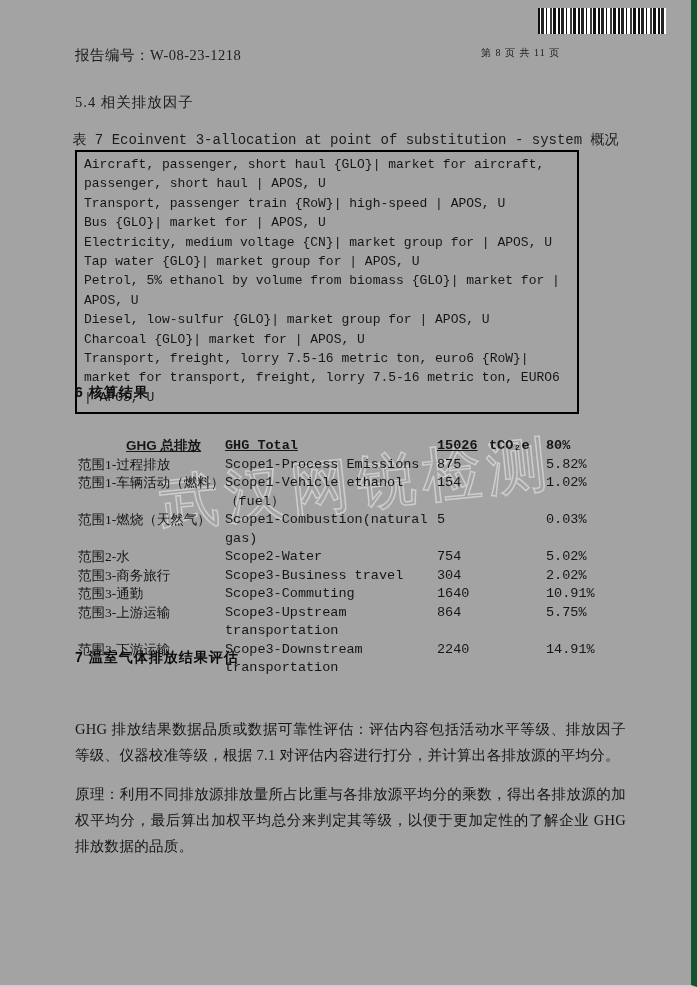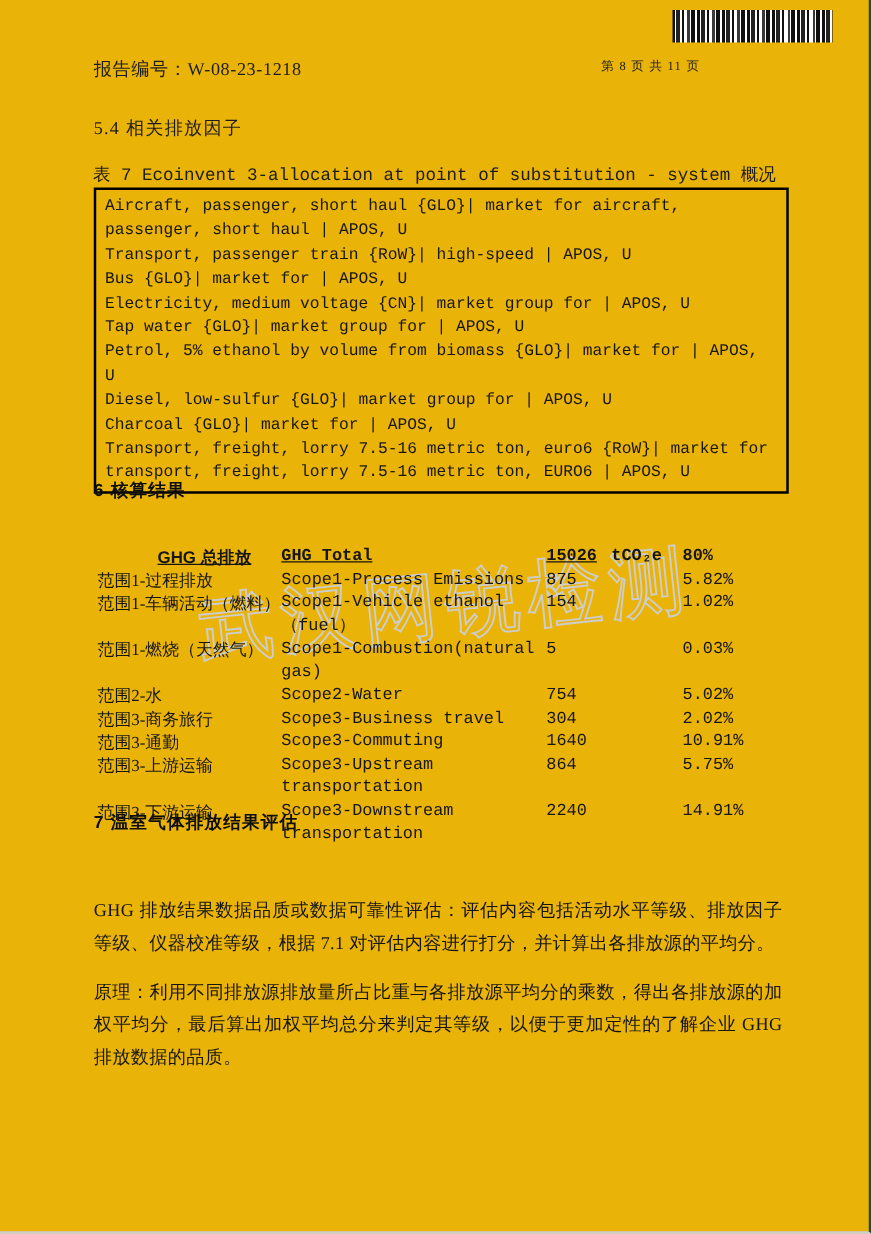--- a/index.html
+++ b/index.html
@@ -6,23 +6,23 @@
   html,body { width:697px; height:987px; }
   body {
     background:#fff;
     font-family:"Liberation Serif","DejaVu Serif",serif;
     color:#1c1c1c;
     position:relative;
     overflow:hidden;
   }
   .page {
     position:absolute; inset:0;
-    border-right:2px solid #14532d;
+    border-right:6px solid #14532d;
     border-bottom:2px solid #cfcfcf;
-    background:#eab308;
+    background:#a3a3a3;
   }
   .barcode {
     position:absolute; left:538px; top:8px; width:128px; height:26px;
     background:repeating-linear-gradient(90deg,
       #101010 0 2px, #fff 2px 3px, #222 3px 6px, #fff 6px 8px,
       #101010 8px 9px, #fff 9px 12px, #3a3a3a 12px 14px, #fff 14px 15px,
       #101010 15px 18px, #fff 18px 20px);
   }
   .hdr-left {
     position:absolute; left:75px; top:46px;
@@ -35,21 +35,21 @@
   .h54 {
     position:absolute; left:75px; top:93px;
     font-size:14.5px; font-weight:normal; letter-spacing:1px;
   }
   .caption {
     position:absolute; left:0; top:131px; width:100%;
     text-align:center; font-size:14px;
     font-family:"Liberation Mono","DejaVu Sans Mono",monospace;
   }
   .factor-box {
-    position:absolute; left:75px; top:150px; width:556px;
+    position:absolute; left:75px; top:150px; width:504px;
     border:2px solid #000;
     padding:3px 7px 5px 7px;
     font-family:"Liberation Mono","DejaVu Sans Mono",monospace;
     font-size:13px; line-height:19.4px;
     color:#161616;
   }
   .h6, .h7 {
     position:absolute; left:75px;
     font-size:14px; font-weight:bold;
     font-family:"Liberation Sans","DejaVu Sans",sans-serif;

